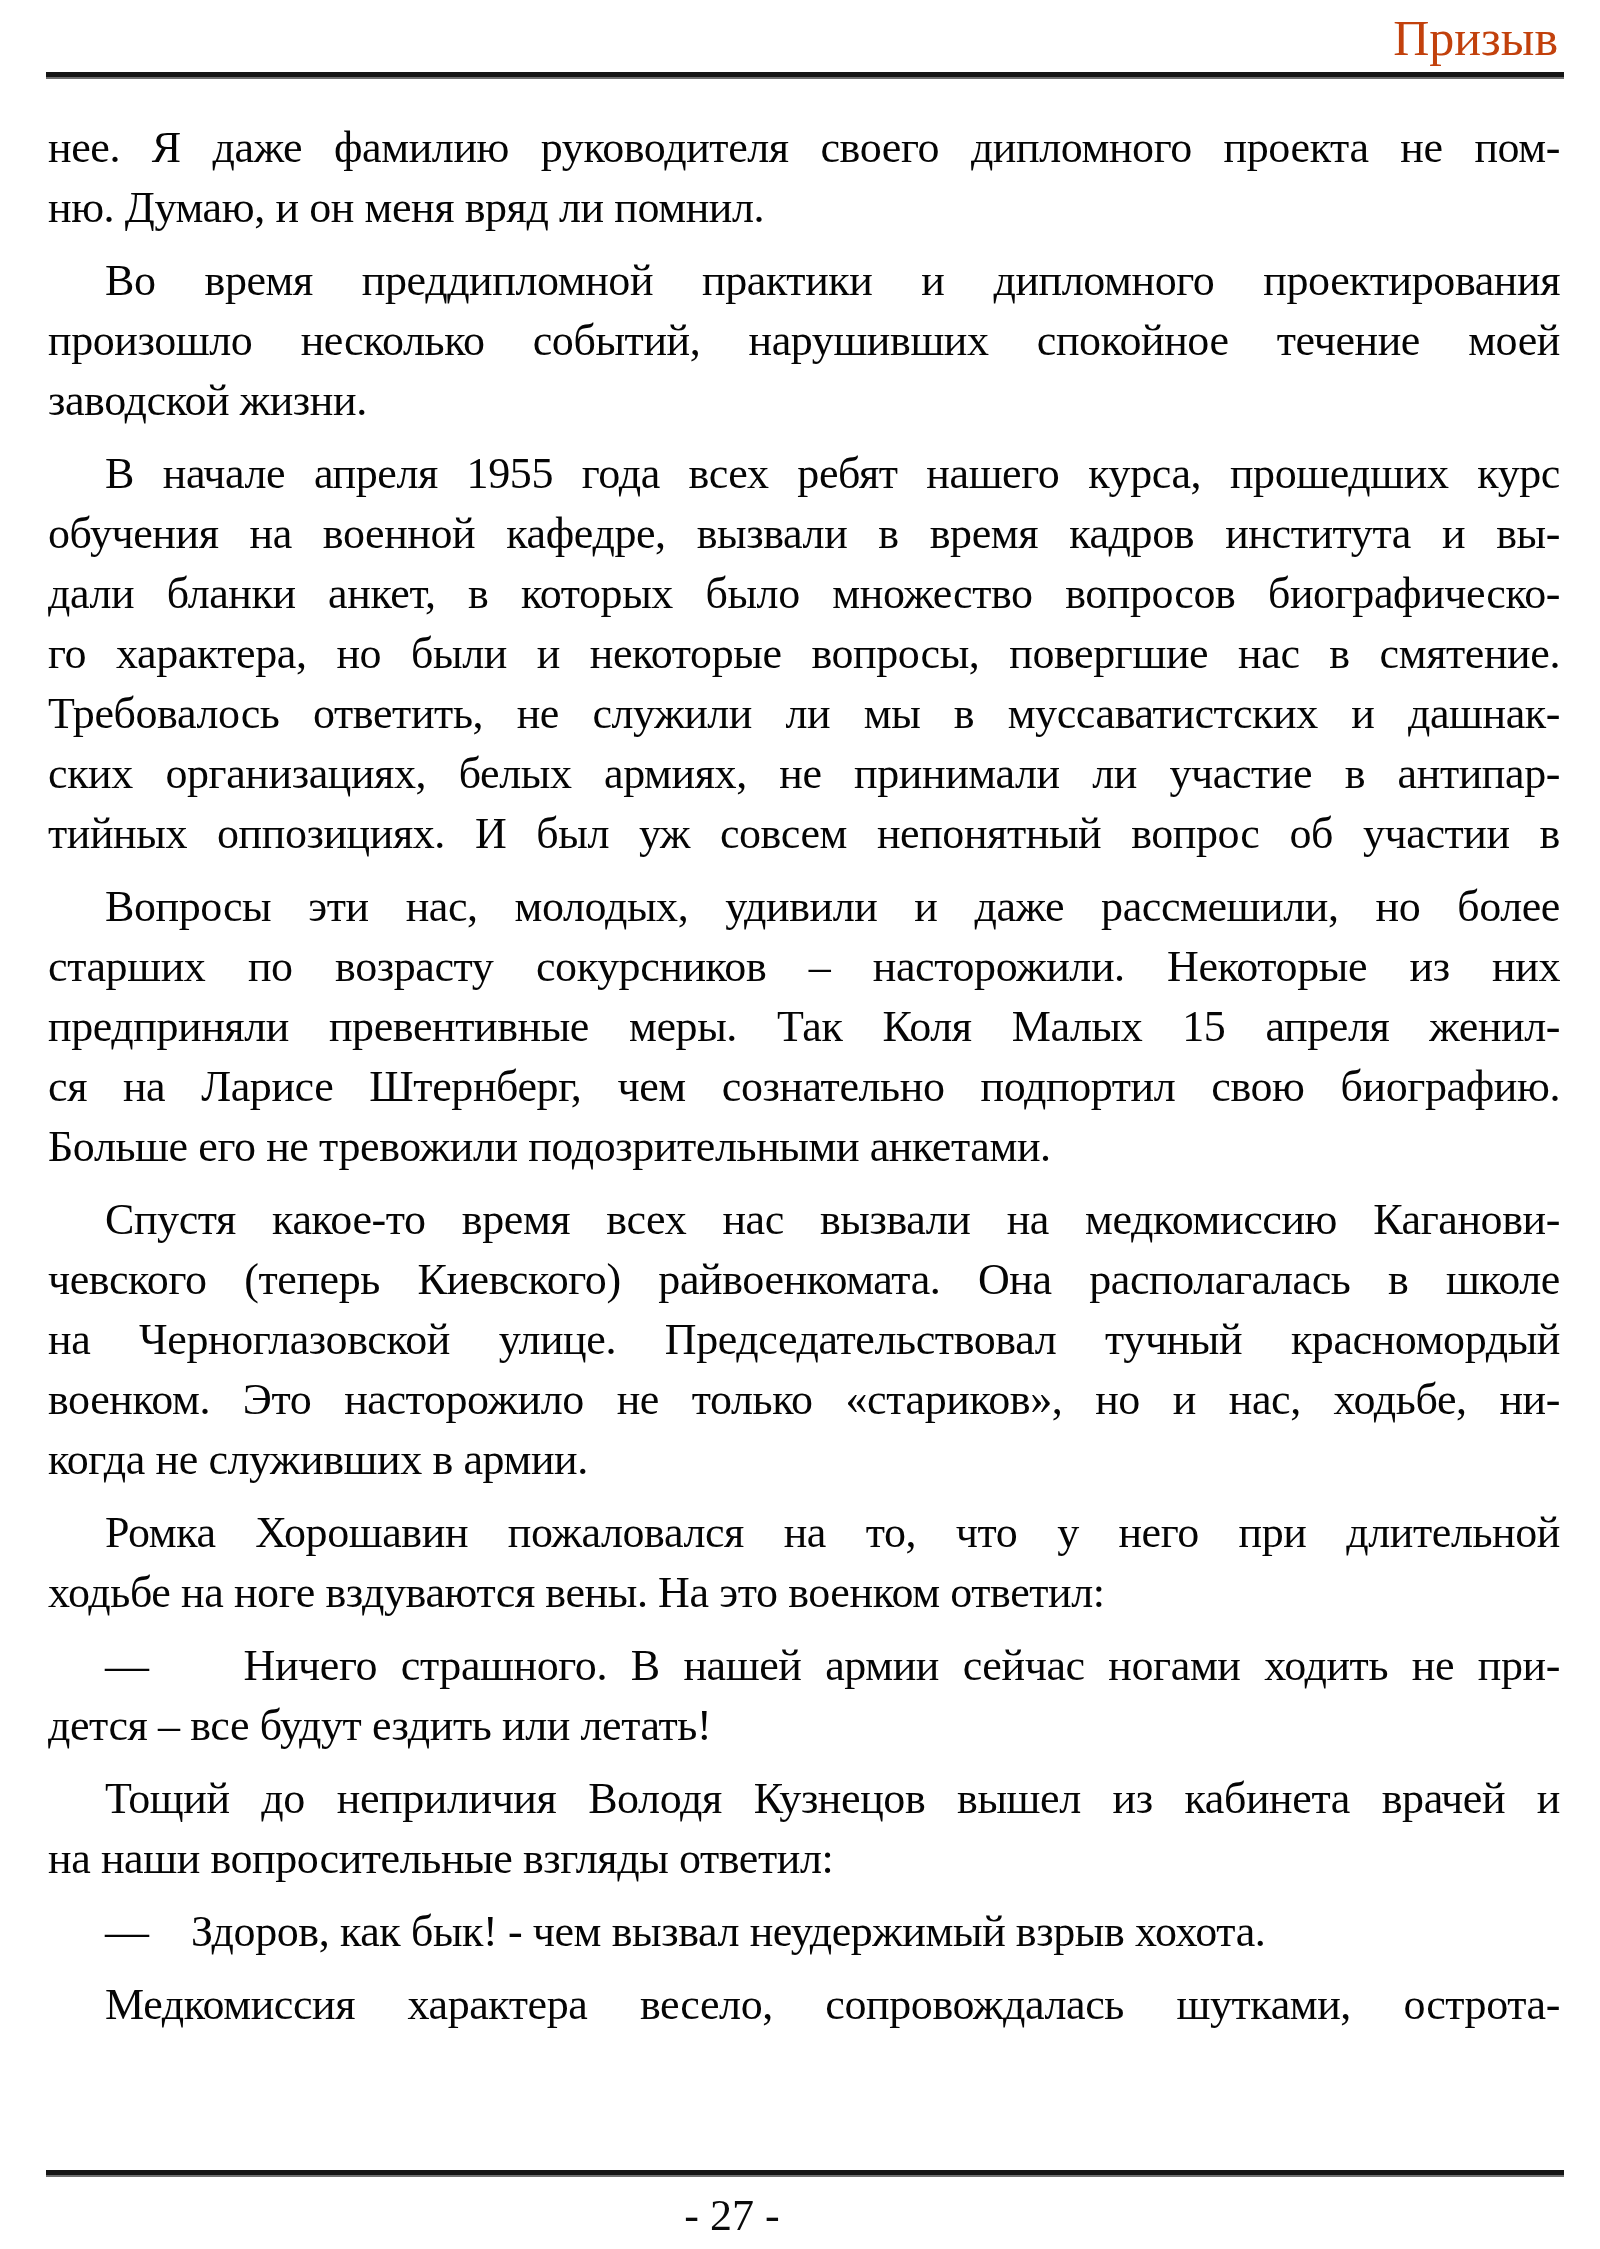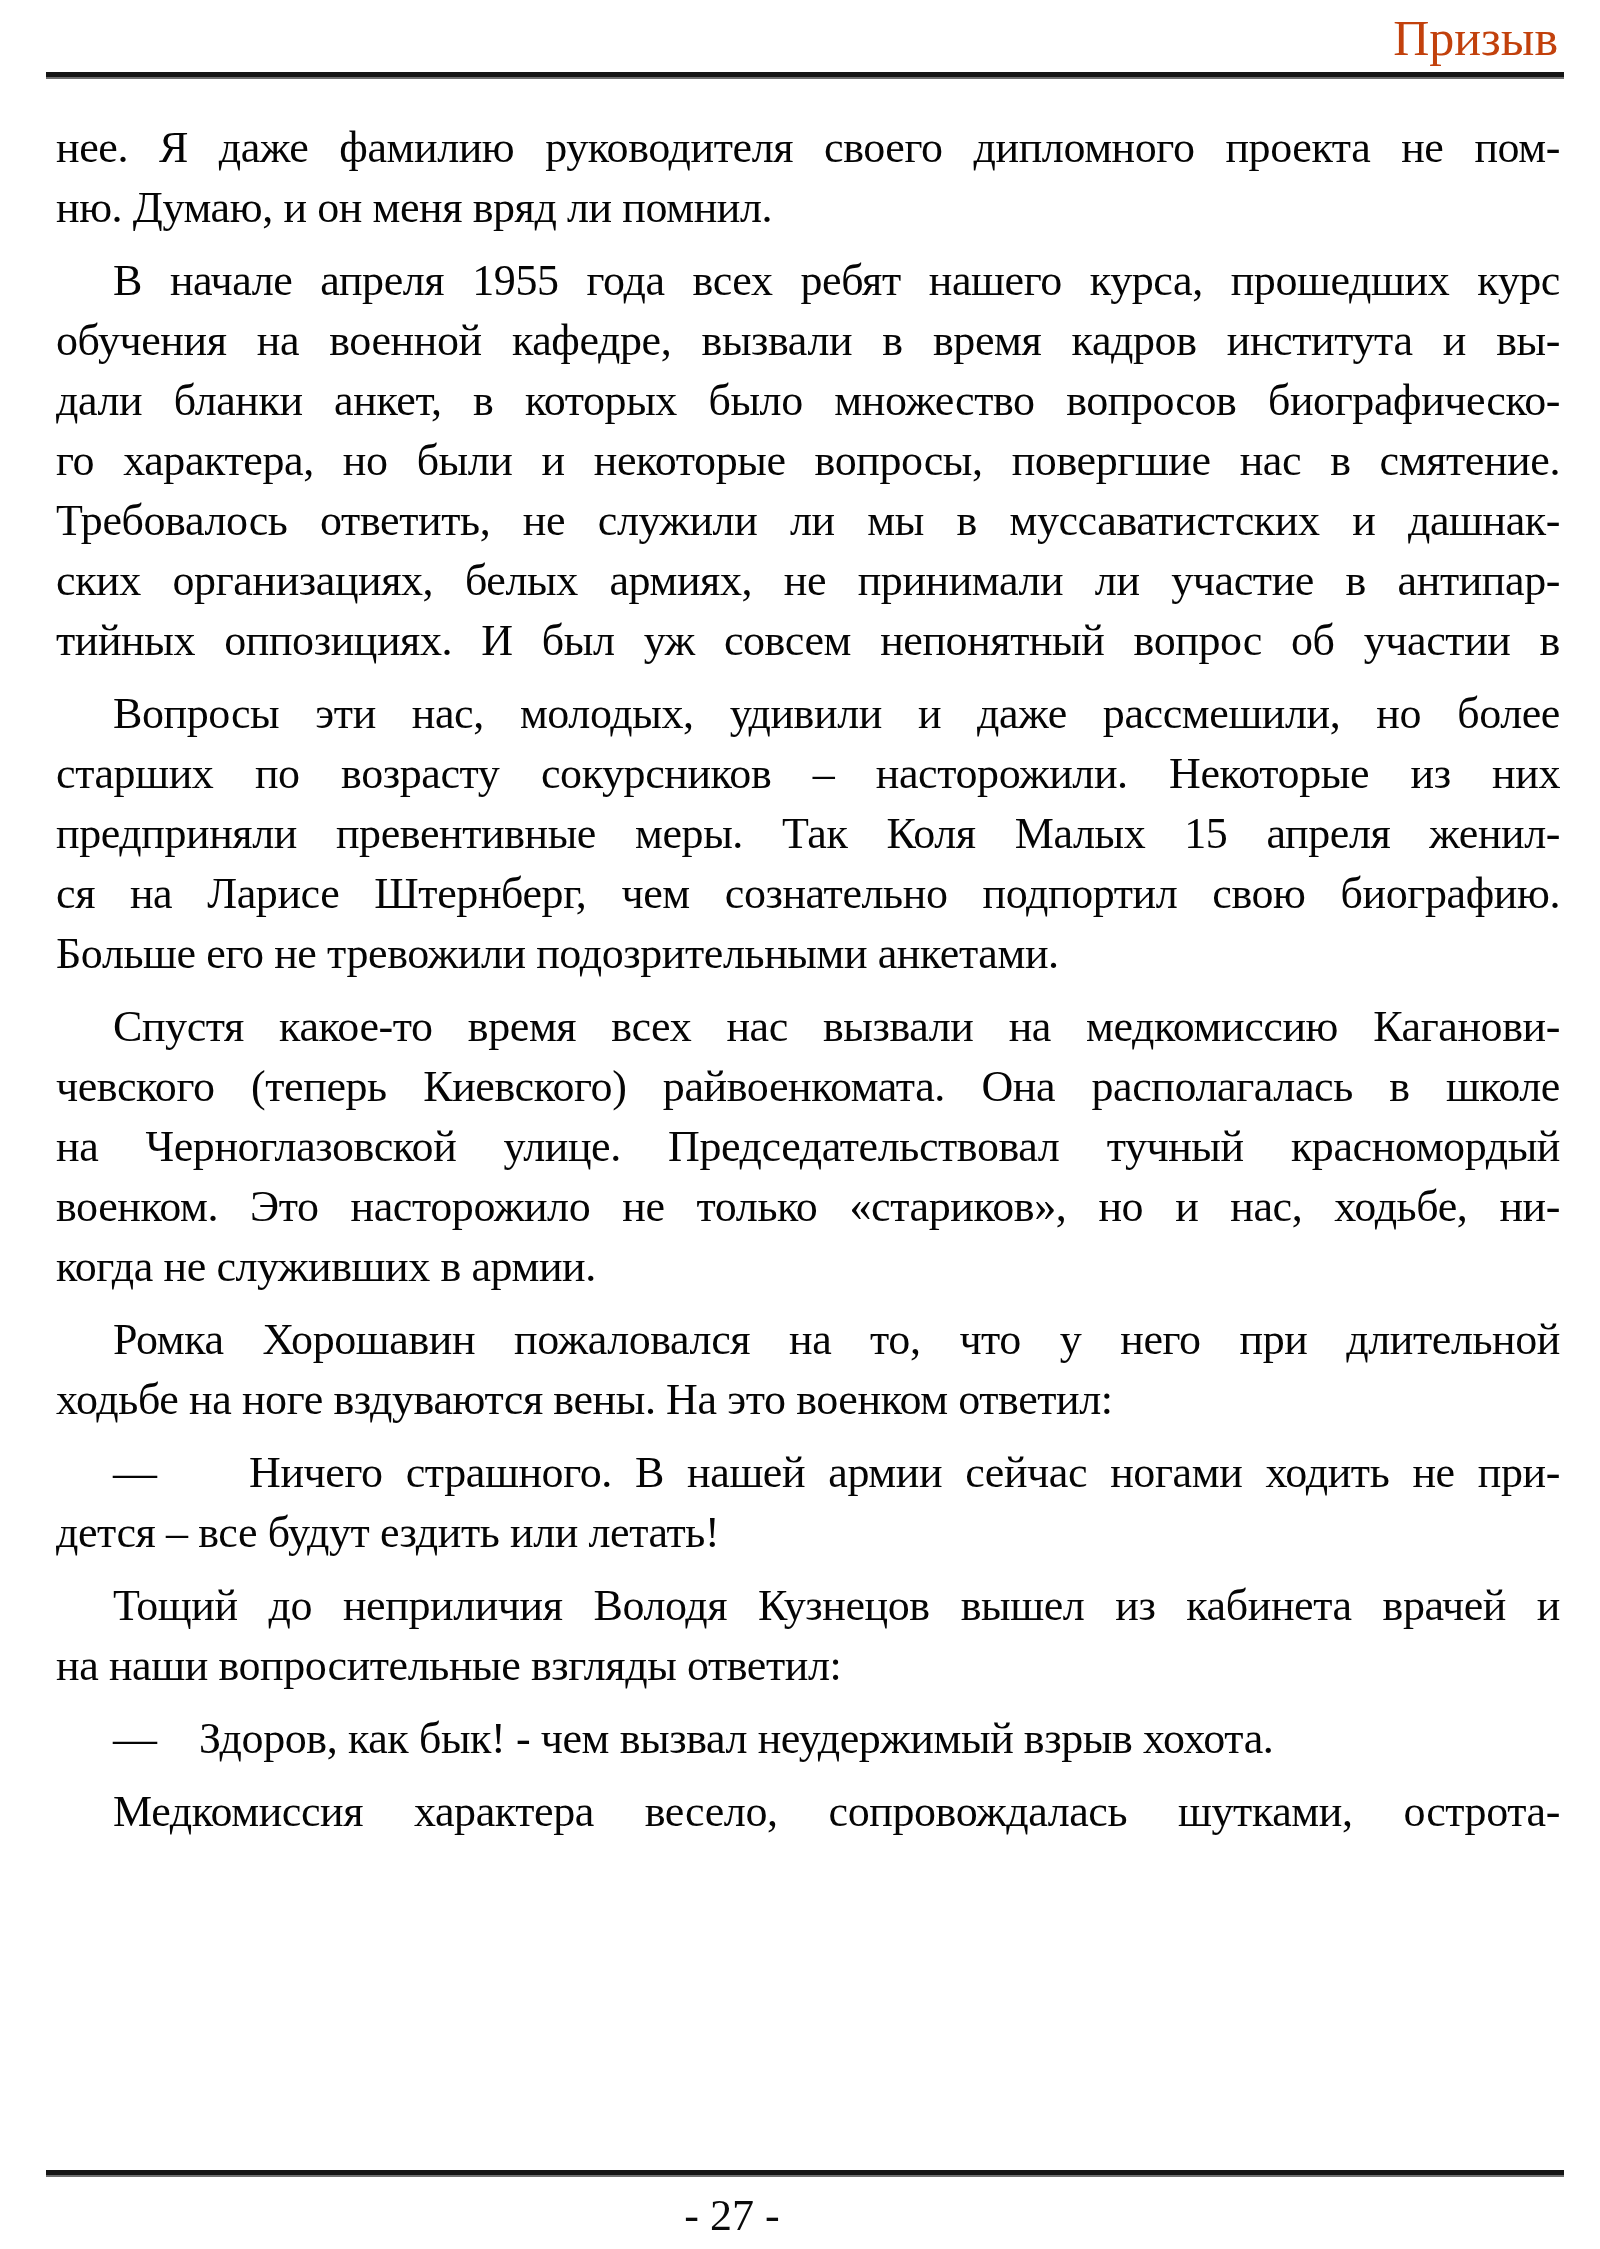--- a/index.html
+++ b/index.html
@@ -38,21 +38,21 @@
     position: absolute;
     top: 118px;
     left: 48px;
     width: 1512px;
     font-size: 44px;
     line-height: 60px;
     letter-spacing: -0.4px;
     color: #050505;
   }
   .para { margin: 0 0 13px 0; }
-  .ln { text-align: left; margin-left: 8px; }
+  .ln { text-align: left; }
   .ln.fill {
     text-align: justify;
     text-align-last: justify;
   }
   .ln.ind { text-indent: 57px; }
   .page-number {
     position: absolute;
     top: 2190px;
     left: 0;
     width: 1464px;
@@ -65,20 +65,25 @@
 <body>
 
 <div class="page">
   <div class="header-title">Призыв</div>
   <div class="rule header-rule"></div>
 
   <div class="page-body">
       <div class="para">
         <div class="ln fill">нее. Я даже фамилию руководителя своего дипломного проекта не пом-</div>
         <div class="ln">ню. Думаю, и он меня вряд ли помнил.</div>
+      </div>
+      <div class="para">
+        <div class="ln fill ind">Во время преддипломной практики и дипломного проектирования</div>
+        <div class="ln fill">произошло несколько событий, нарушивших спокойное течение моей</div>
+        <div class="ln">заводской жизни.</div>
       </div>
       <div class="para">
         <div class="ln fill ind">В начале апреля 1955 года всех ребят нашего курса, прошедших курс</div>
         <div class="ln fill">обучения на военной кафедре, вызвали в время кадров института и вы-</div>
         <div class="ln fill">дали бланки анкет, в которых было множество вопросов биографическо-</div>
         <div class="ln fill">го характера, но были и некоторые вопросы, повергшие нас в смятение.</div>
         <div class="ln fill">Требовалось ответить, не служили ли мы в муссаватистских и дашнак-</div>
         <div class="ln fill">ских организациях, белых армиях, не принимали ли участие в антипар-</div>
         <div class="ln fill">тийных оппозициях. И был уж совсем непонятный вопрос об участии в</div>
       </div>

